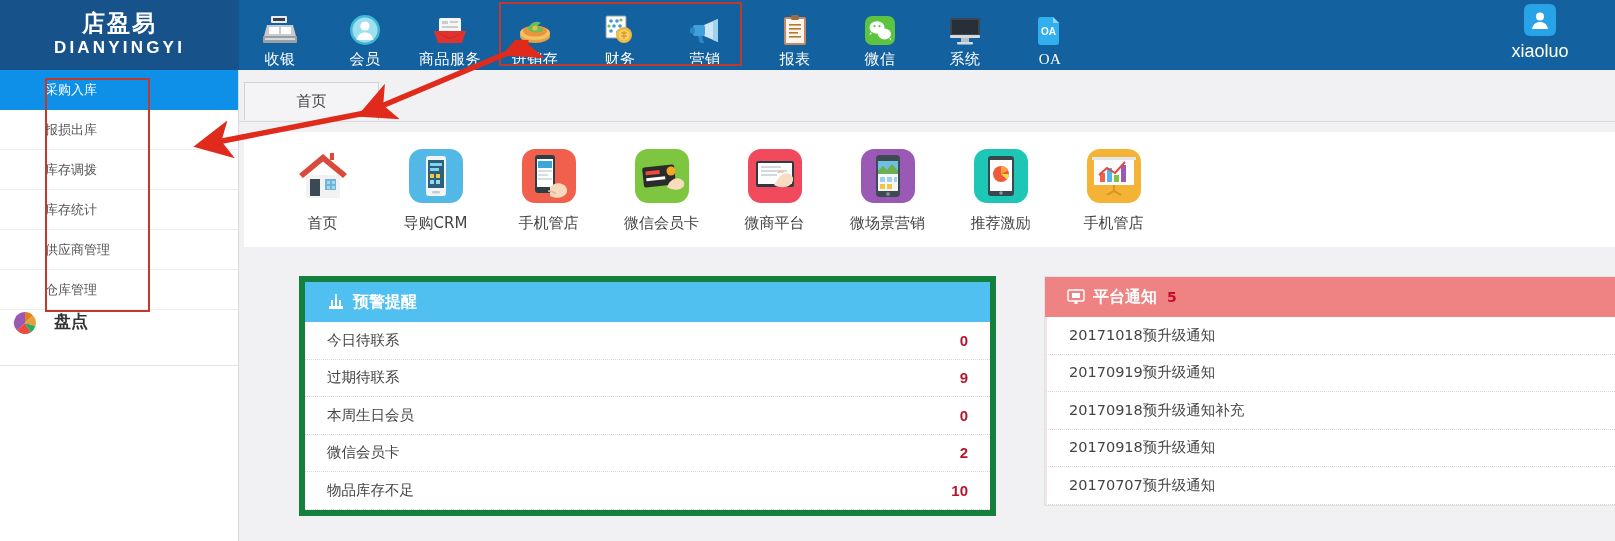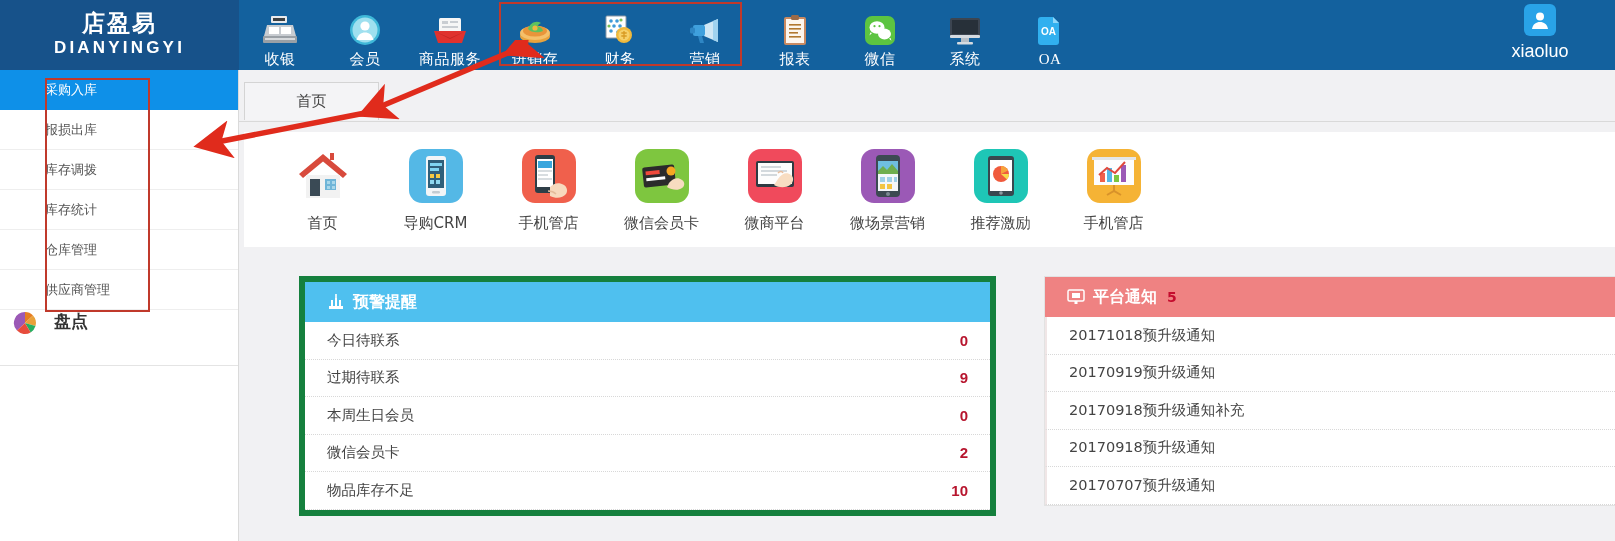--- a/index.html
+++ b/index.html
@@ -310,22 +310,22 @@
       </span>
       <span class="user-name">xiaoluo</span>
     </div>
   </div>
 
   <div class="sidebar">
     <div class="menu-item active">采购入库</div>
     <div class="menu-item">报损出库</div>
     <div class="menu-item">库存调拨</div>
     <div class="menu-item">库存统计</div>
+    <div class="menu-item">供应商管理</div>
     <div class="menu-item">仓库管理</div>
-    <div class="menu-item">供应商管理</div>
 
     <div class="menu-group">
       <span class="pie">
         <svg width="26" height="26" viewBox="0 0 26 26">
           <path d="M13 13V2a11 11 0 0 0-8 18.6z" fill="#9b59b6"></path>
           <path d="M13 13l8-7.6A11 11 0 0 0 13 2z" fill="#e67e22"></path>
           <path d="M13 13l10.5 3A11 11 0 0 0 21 5.4z" fill="#e8a13a"></path>
           <path d="M13 13l5.6 9.4A11 11 0 0 0 23.5 16z" fill="#27ae60"></path>
           <path d="M13 13l5.6 9.4A11 11 0 0 1 5 20.6z" fill="#e74c3c"></path>
         </svg>

